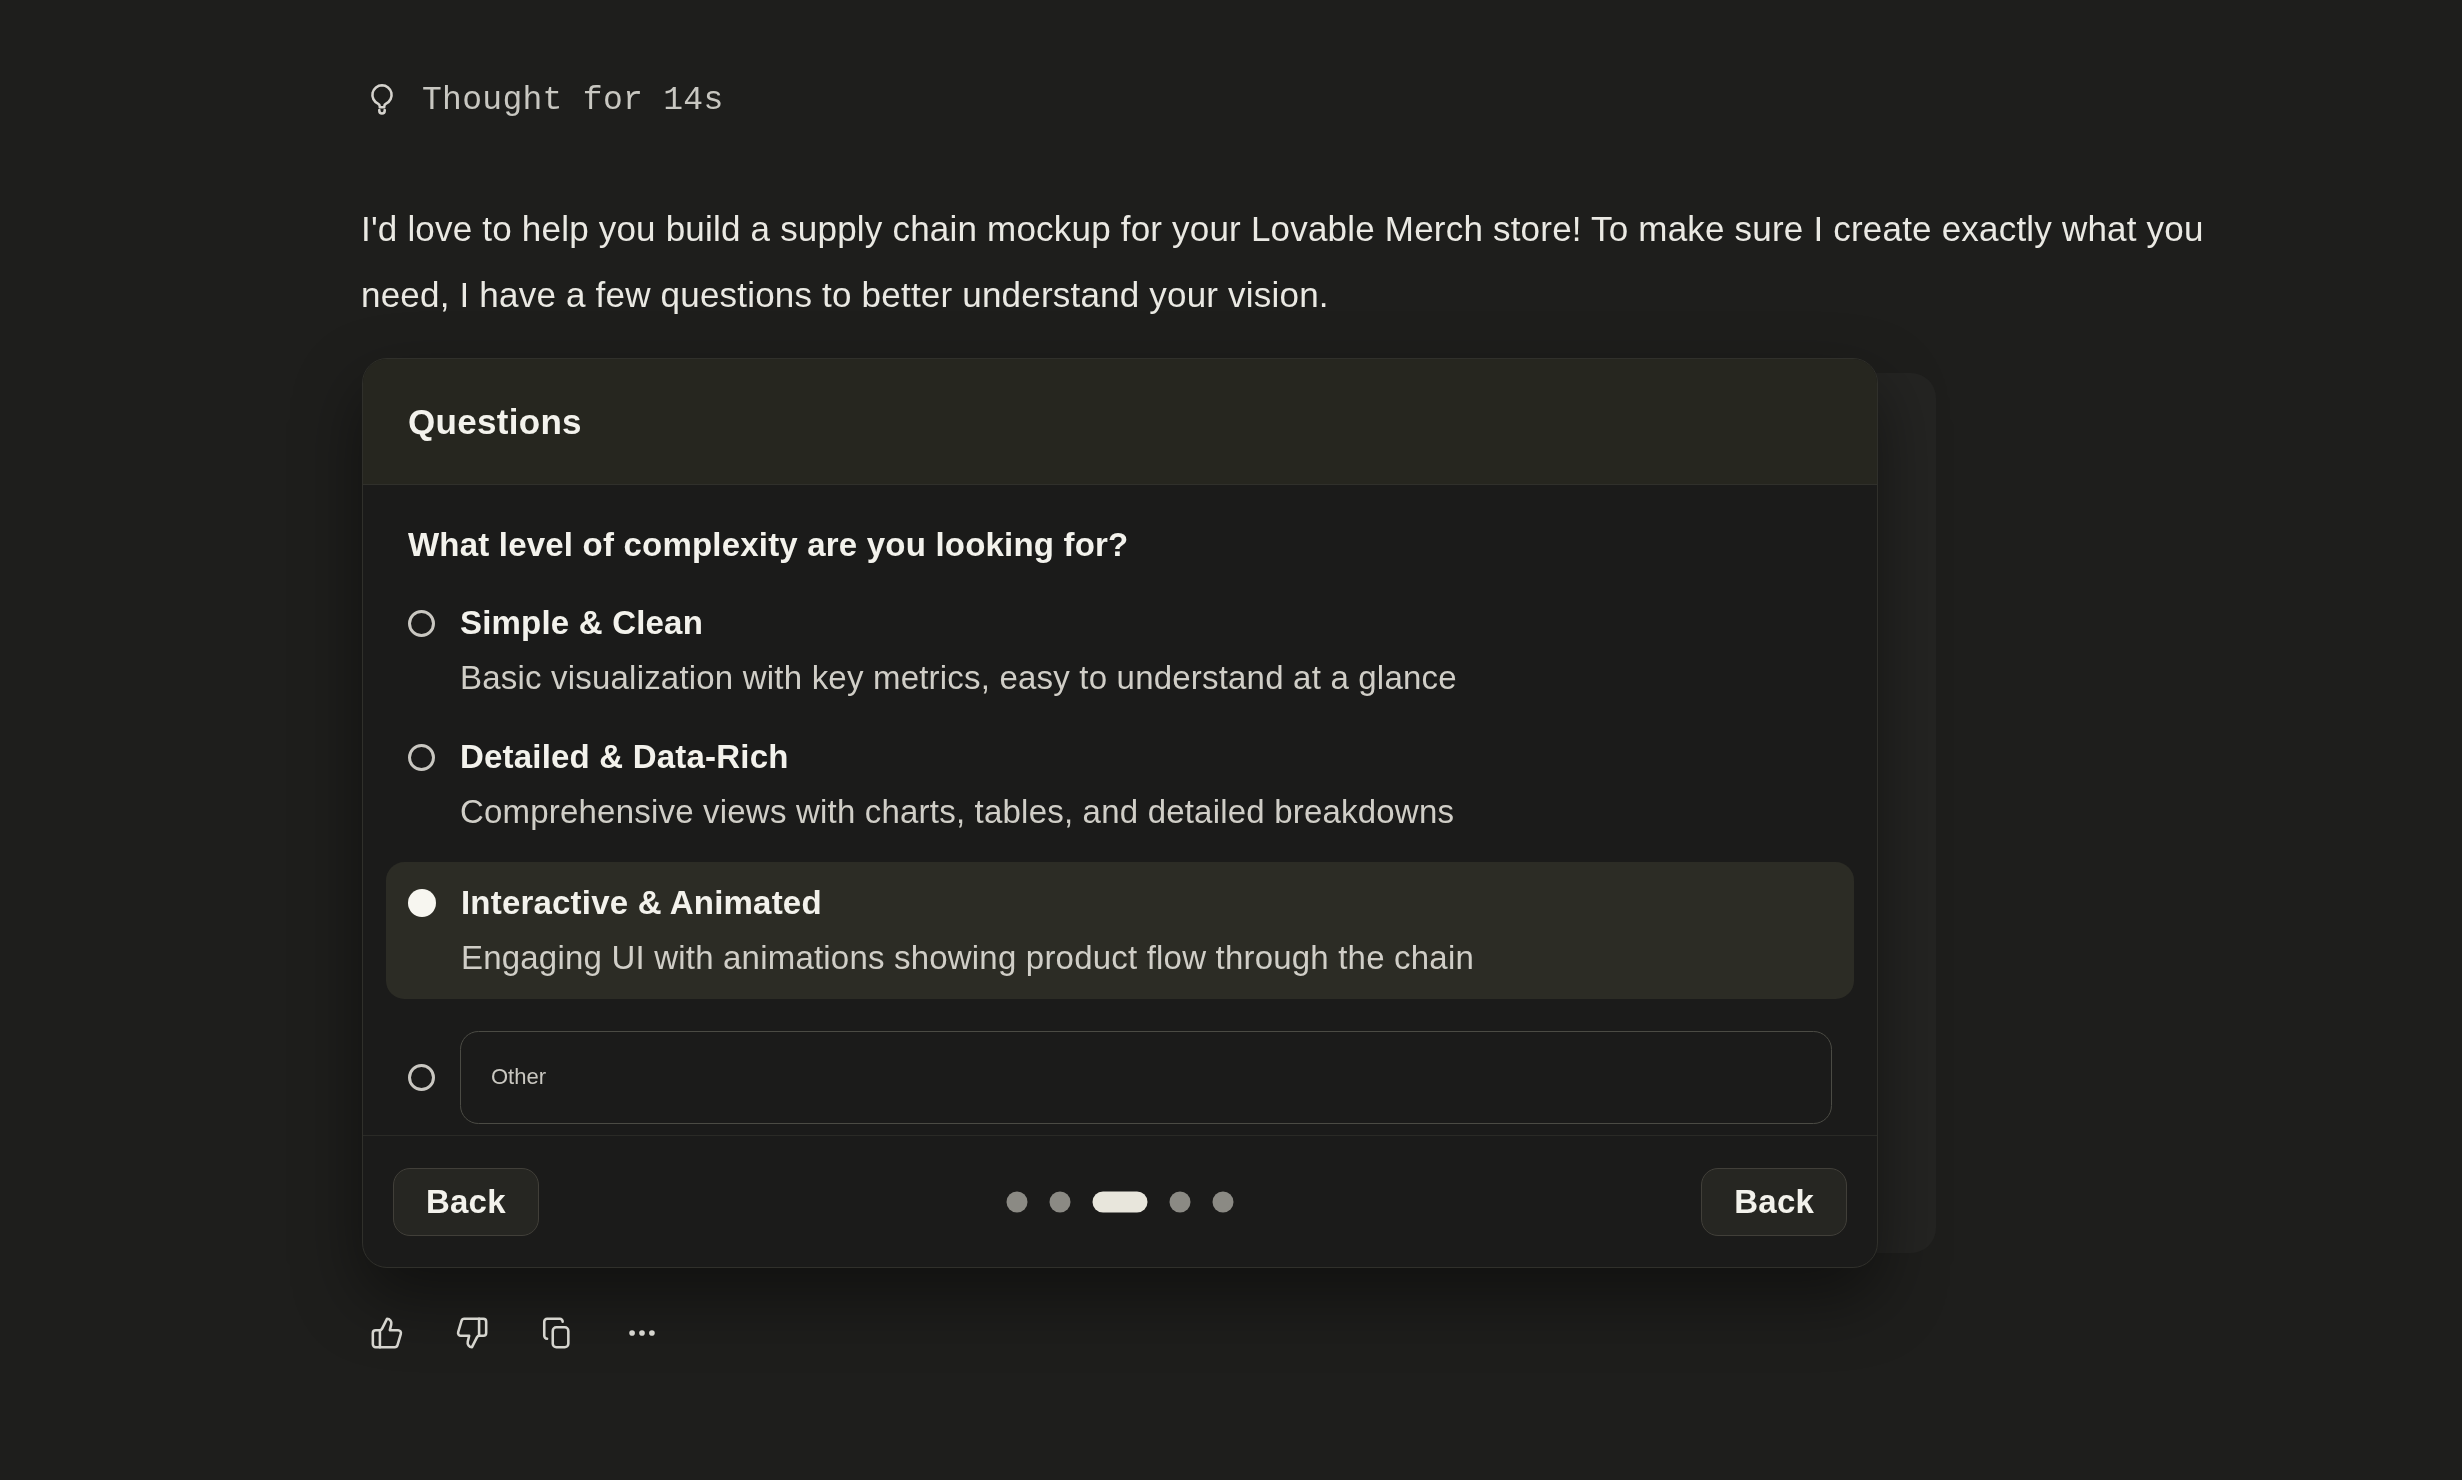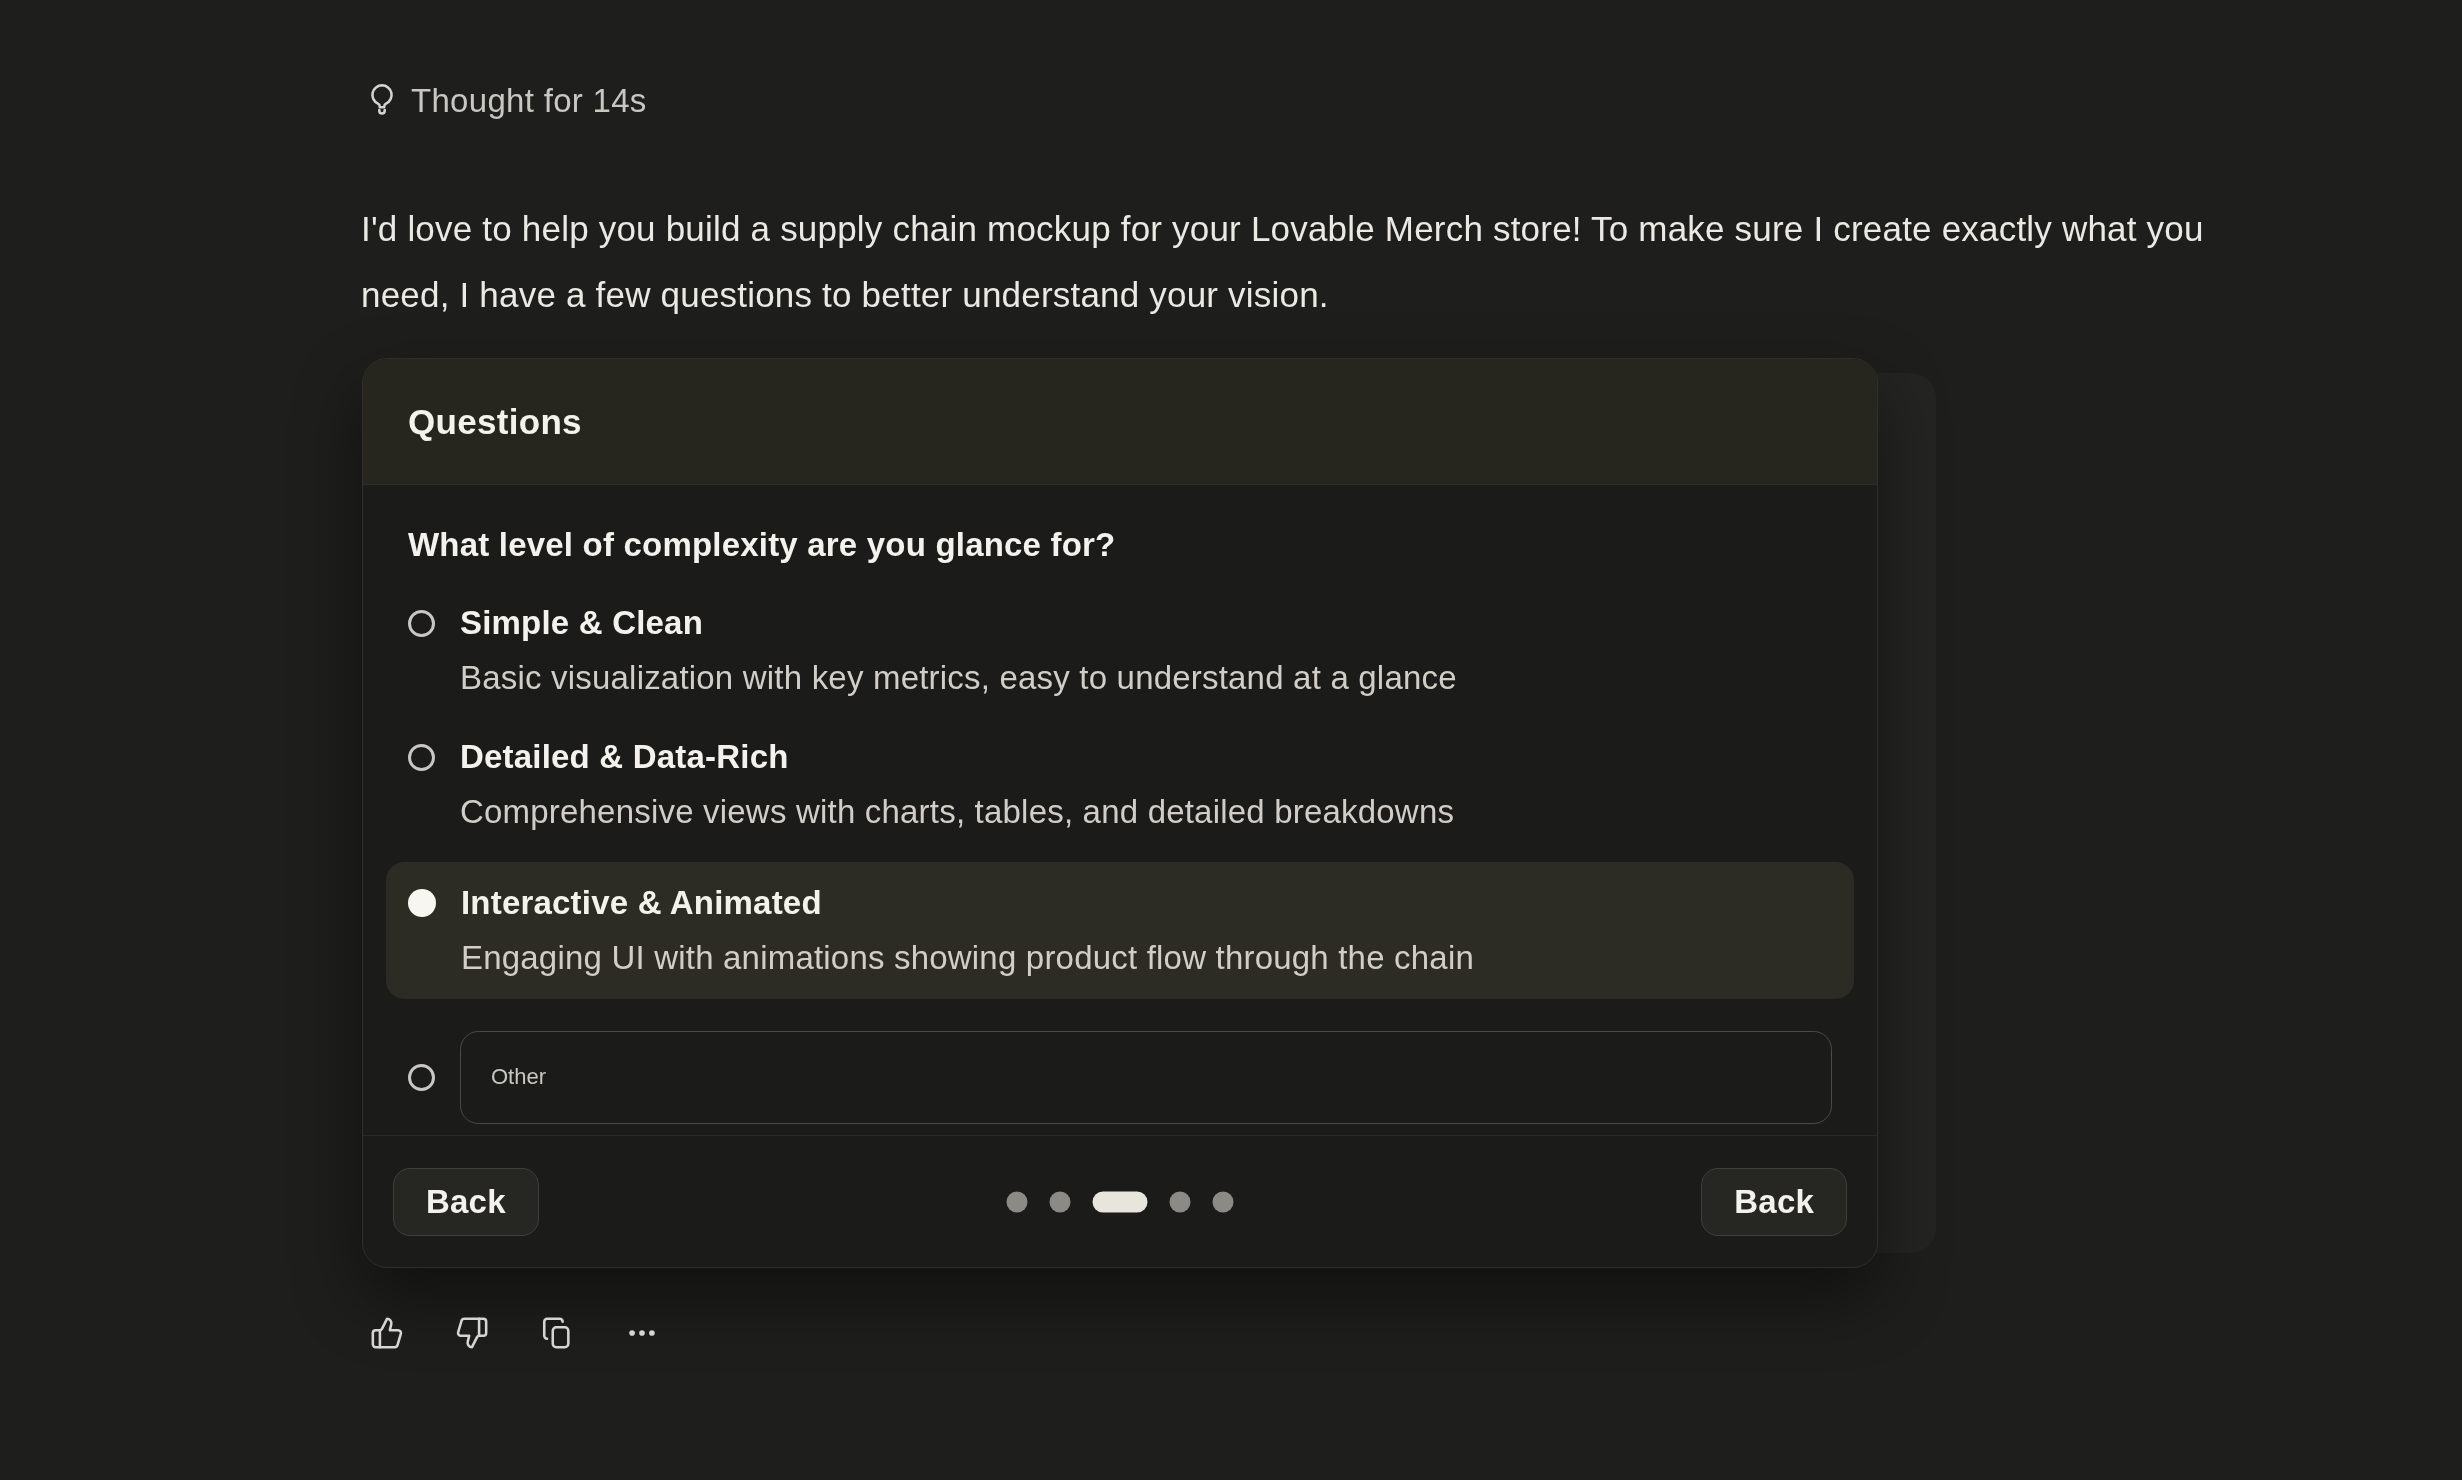--- a/index.html
+++ b/index.html
@@ -7,22 +7,22 @@
   body {
     background: #1e1e1c;
     font-family: "Liberation Sans", sans-serif;
     color: #f3f2ec;
     position: relative;
   }
 
   
   .thought-row {
     position: absolute; left: 364px; top: 82px;
-    display: flex; align-items: center; gap: 11px;
-    color: #c8c7c1; cursor: pointer;
+    display: flex; align-items: center; gap: 22px;
+    color: #c8c7c1; cursor: pointer; font-family: Liberation Mono, monospace;
   }
   .thought-row .bulb { width: 36px; height: 36px; display: flex; color: #d5d3cd; }
   .thought-row .bulb svg { width: 100%; height: 100%; }
   .thought-label { font-size: 33px; line-height: 1; letter-spacing: 0.3px; }
 
   
   .message {
     position: absolute; left: 361px; top: 196px;
     width: 1868px;
     font-size: 35px; line-height: 66px;
@@ -142,21 +142,21 @@
 <p class="message">I'd love to help you build a supply chain mockup for your Lovable Merch store! To make sure I create exactly what you need, I have a few questions to better understand your vision.</p>
 
 <div class="card-stack"></div>
 
 <section class="card">
   <header class="card-header">
     <h2 class="card-title">Questions</h2>
   </header>
 
   <div class="card-body">
-    <h3 class="question">What level of complexity are you glance for?</h3>
+    <h3 class="question">What level of complexity are you looking for?</h3>
 
     <div class="options">
 
       <div class="option">
         <span class="radio"></span>
         <div class="option-text">
           <div class="option-label">Simple &amp; Clean</div>
           <div class="option-desc">Basic visualization with key metrics, easy to understand at a glance</div>
         </div>
       </div>

